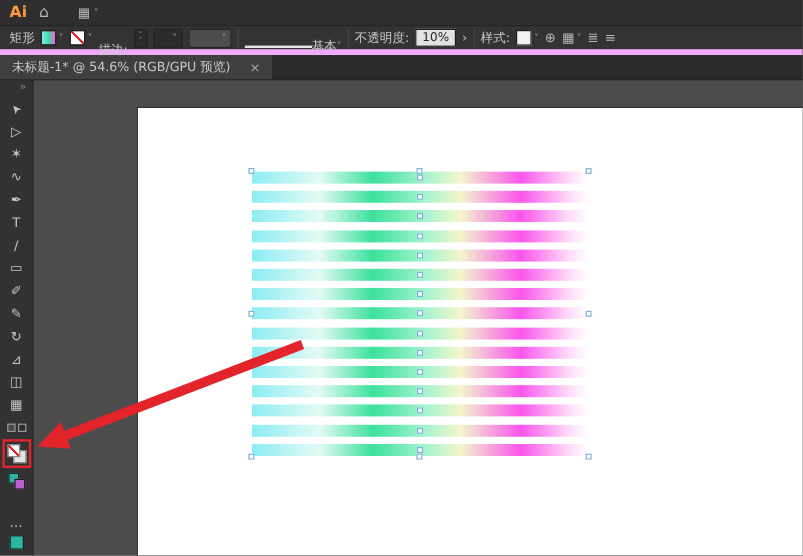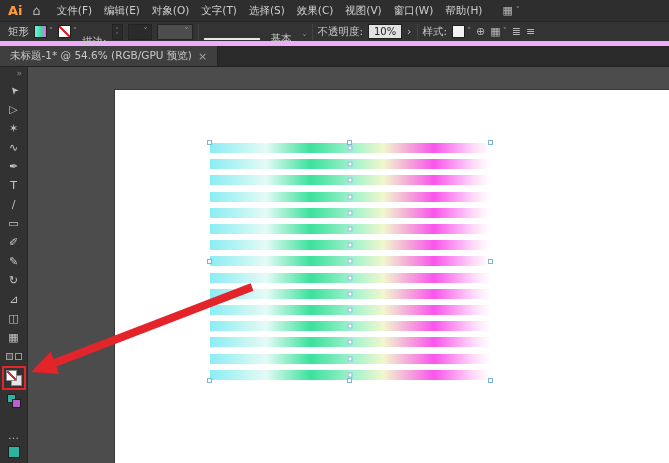--- a/index.html
+++ b/index.html
@@ -40,32 +40,32 @@
   .sw-style { background: #f2f2f2; }
   .caret { font-size: 8px; color: #9a9a9a; line-height: 1; }
   .spin { display: inline-flex; flex-direction: column; justify-content: center;
           width: 11px; height: 16px; background: #2b2b2b; border: 1px solid #242424; }
   .spin span { font-size: 6px; line-height: 5px; text-align: center; color: #9a9a9a; }
   .dd { height: 16px; border: 1px solid #242424; display: inline-flex; align-items: center;
         justify-content: flex-end; padding: 0 3px; }
   .dd-dark { width: 24px; background: #2b2b2b; }
   .dd-mid  { width: 36px; background: #4d4d4d; }
   .sep { width: 1px; height: 16px; background: #444; flex: 0 0 auto; }
-  .brushgroup { display: inline-flex; align-items: center; gap: 11px; margin-top: 15px; }
+  .brushgroup { display: inline-flex; align-items: center; gap: 0; margin-top: 15px; }
   .brush-line { width: 56px; height: 2px; background: #e8e8e8; display: inline-block; }
   .field.light { background: #e2e2e2; color: #222; min-width: 34px; height: 15px;
                  display: inline-flex; align-items: center; justify-content: center;
                  border: 1px solid #1f1f1f; font-size: 10px; }
   .chev { color: #bdbdbd; font-size: 11px; }
   .icon { color: #b5b5b5; font-size: 11px; }
 
   
   .tabstrip { height: 21px; background: #2a2a2a; border-bottom: 1px solid #232323;
               display: flex; align-items: stretch; }
-  .tab { background: #3f3f3f; display: flex; align-items: center; gap: 6px;
+  .tab { background: #3f3f3f; display: flex; align-items: center; gap: 16px;
          padding: 0 10px; font-size: 10.5px; color: #c9c9c9; border-right: 1px solid #222; }
   .tclose { color: #a5a5a5; font-size: 11px; }
 
   
   .main { position: absolute; top: 67px; left: 0; right: 0; bottom: 0; display: flex; }
 
   .toolbar { width: 28px; background: #323232; border-right: 1px solid #282828;
              display: flex; flex-direction: column; align-items: center; flex: 0 0 auto; }
   .collapse { width: 100%; text-align: right; padding: 1px 5px 0 0; color: #8a8a8a;
               font-size: 9px; height: 14px; }
@@ -112,31 +112,20 @@
 
   
   .arrow-overlay { position: absolute; left: 0; top: 0; z-index: 50; pointer-events: none; }
 </style>
 </head>
 <body>
 
 <div class="menubar">
   <span class="logo">Ai</span>
   <span class="home">⌂</span>
-  <nav class="menu-items">
-      <span class="menu-item">文件(F)</span>
-      <span class="menu-item">编辑(E)</span>
-      <span class="menu-item">对象(O)</span>
-      <span class="menu-item">文字(T)</span>
-      <span class="menu-item">选择(S)</span>
-      <span class="menu-item">效果(C)</span>
-      <span class="menu-item">视图(V)</span>
-      <span class="menu-item">窗口(W)</span>
-      <span class="menu-item">帮助(H)</span>
-    </nav>
   <span class="ws">
     <span>▦</span>
     <span class="caret">˅</span>
   </span>
 </div>
 
 <div class="controlbar">
   <span class="cb-label">矩形</span>
   <span class="swgroup">
     <span class="sw sw-grad"></span>

